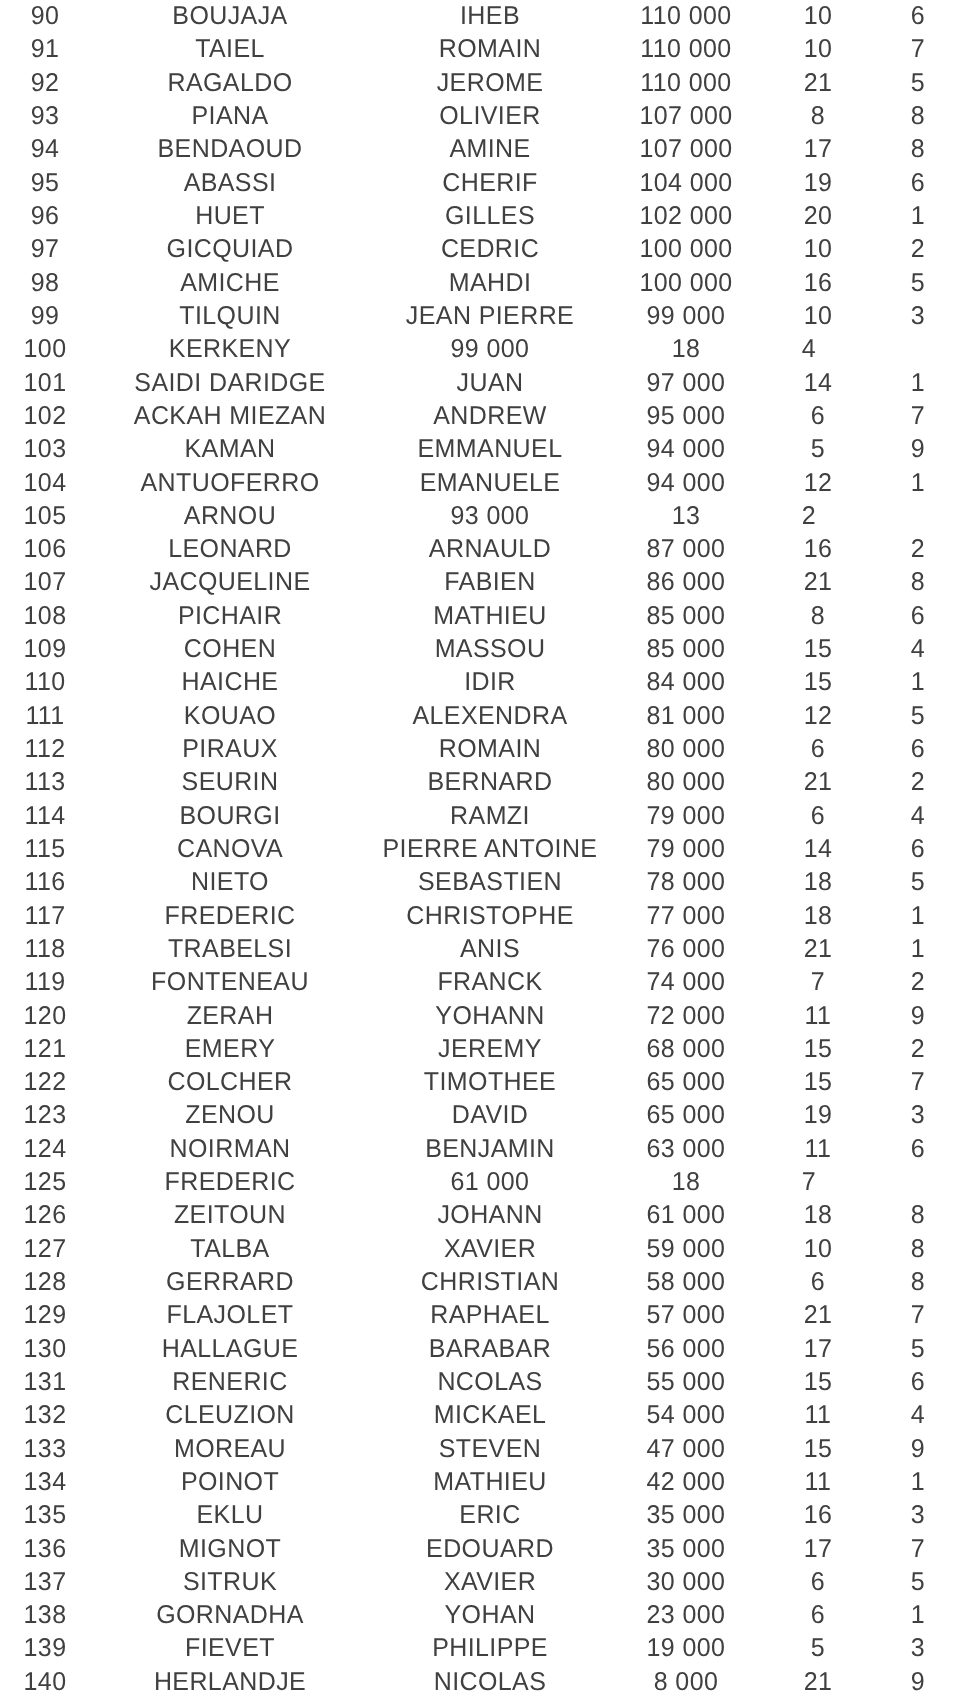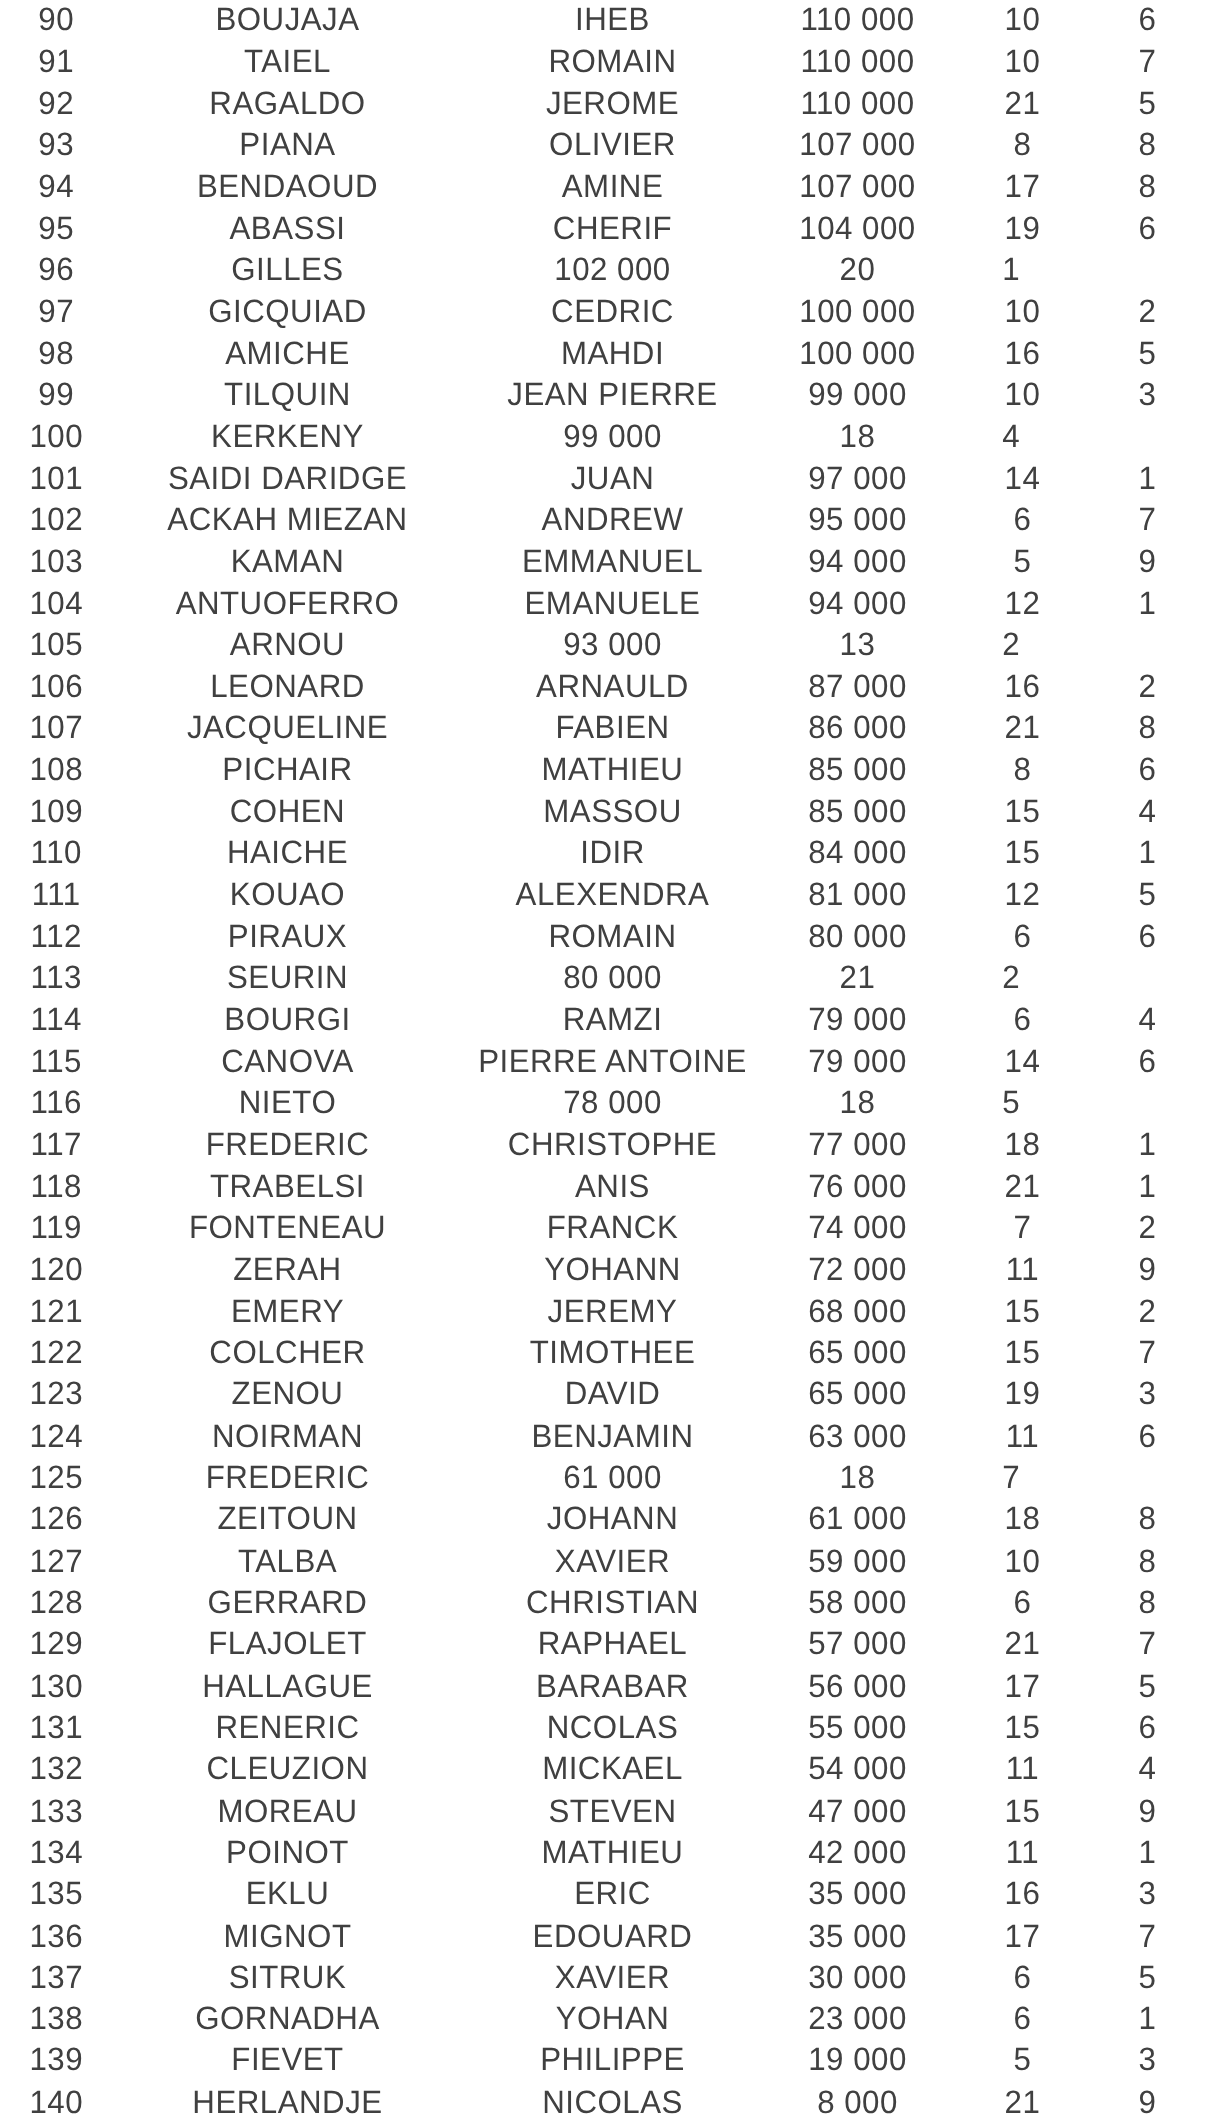--- a/index.html
+++ b/index.html
@@ -88,20 +88,21 @@
       <div class="row">
         <span class="cell c1">95</span>
         <span class="cell c2">ABASSI</span>
         <span class="cell c3">CHERIF</span>
         <span class="cell c4">104 000</span>
         <span class="cell c5">19</span>
         <span class="cell c6">6</span>
       </div>
       <div class="row">
         <span class="cell c1">96</span>
+        <span class="cell c2">HUET</span>
         <span class="cell c3">GILLES</span>
         <span class="cell c4">102 000</span>
         <span class="cell c5">20</span>
         <span class="cell c6">1</span>
       </div>
       <div class="row">
         <span class="cell c1">97</span>
         <span class="cell c2">GICQUIAD</span>
         <span class="cell c3">CEDRIC</span>
         <span class="cell c4">100 000</span>
@@ -222,20 +223,21 @@
         <span class="cell c1">112</span>
         <span class="cell c2">PIRAUX</span>
         <span class="cell c3">ROMAIN</span>
         <span class="cell c4">80 000</span>
         <span class="cell c5">6</span>
         <span class="cell c6">6</span>
       </div>
       <div class="row">
         <span class="cell c1">113</span>
         <span class="cell c2">SEURIN</span>
+        <span class="cell c3">BERNARD</span>
         <span class="cell c4">80 000</span>
         <span class="cell c5">21</span>
         <span class="cell c6">2</span>
       </div>
       <div class="row">
         <span class="cell c1">114</span>
         <span class="cell c2">BOURGI</span>
         <span class="cell c3">RAMZI</span>
         <span class="cell c4">79 000</span>
         <span class="cell c5">6</span>
@@ -245,20 +247,21 @@
         <span class="cell c1">115</span>
         <span class="cell c2">CANOVA</span>
         <span class="cell c3">PIERRE ANTOINE</span>
         <span class="cell c4">79 000</span>
         <span class="cell c5">14</span>
         <span class="cell c6">6</span>
       </div>
       <div class="row">
         <span class="cell c1">116</span>
         <span class="cell c2">NIETO</span>
+        <span class="cell c3">SEBASTIEN</span>
         <span class="cell c4">78 000</span>
         <span class="cell c5">18</span>
         <span class="cell c6">5</span>
       </div>
       <div class="row">
         <span class="cell c1">117</span>
         <span class="cell c2">FREDERIC</span>
         <span class="cell c3">CHRISTOPHE</span>
         <span class="cell c4">77 000</span>
         <span class="cell c5">18</span>

